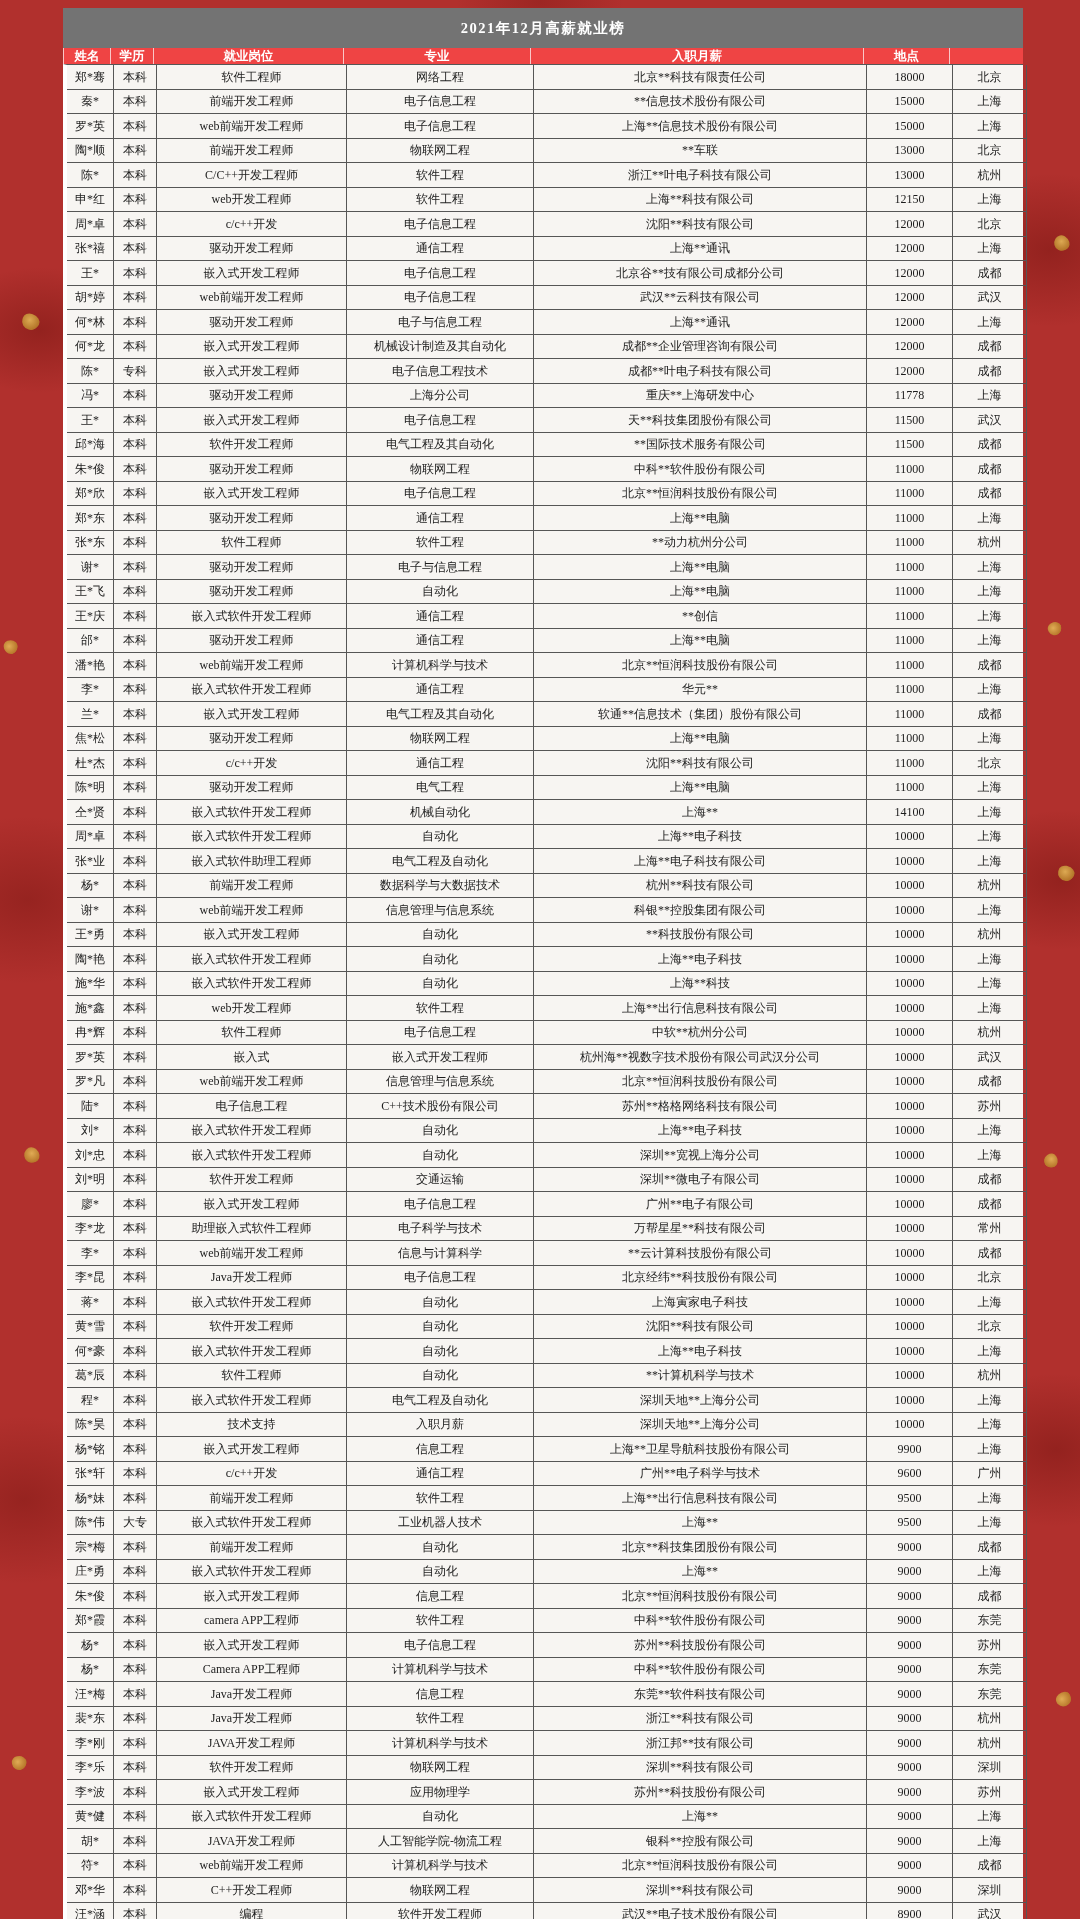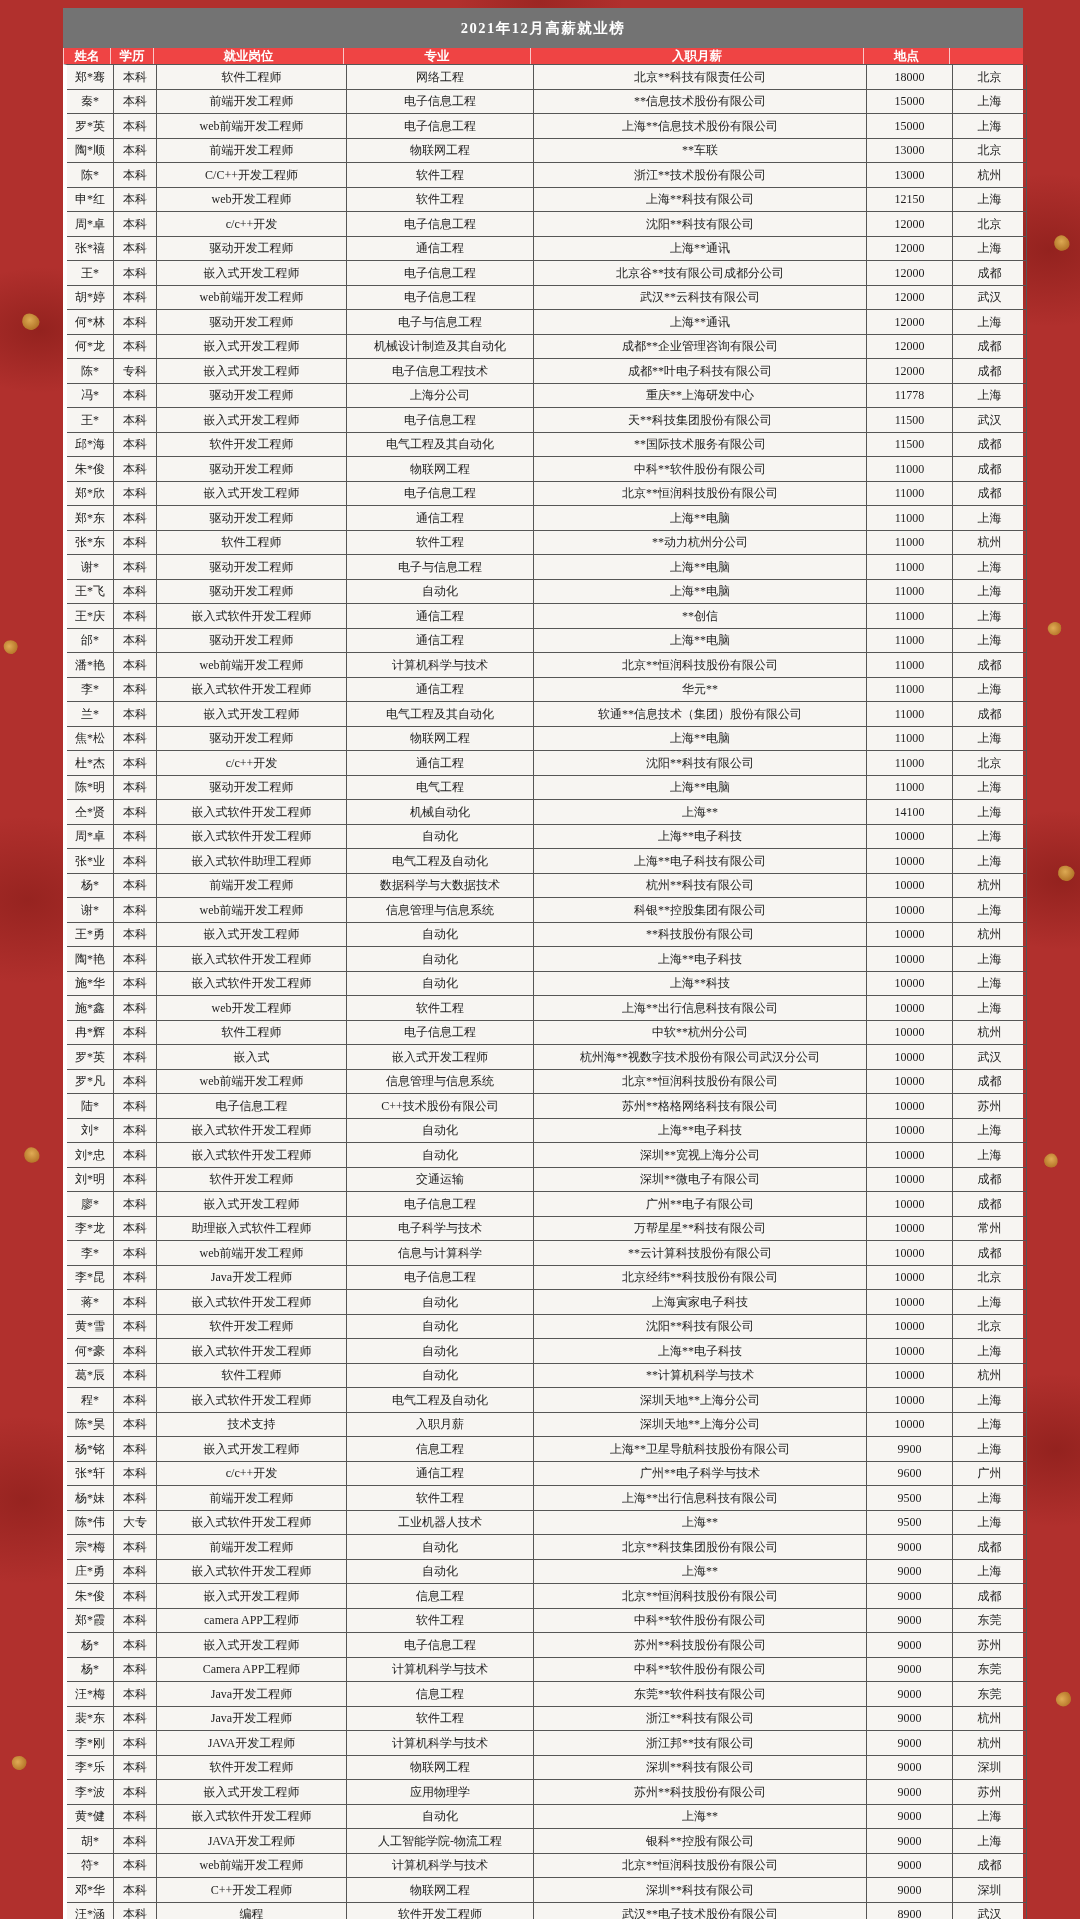--- a/index.html
+++ b/index.html
@@ -102,21 +102,21 @@
         <div class="cell">物联网工程</div>
         <div class="cell">**车联</div>
         <div class="cell">13000</div>
         <div class="cell">北京</div>
       </div>
       <div class="grid-row trow">
         <div class="cell">陈*</div>
         <div class="cell">本科</div>
         <div class="cell">C/C++开发工程师</div>
         <div class="cell">软件工程</div>
-        <div class="cell">浙江**技术股份有限公司</div>
+        <div class="cell">浙江**叶电子科技有限公司</div>
         <div class="cell">13000</div>
         <div class="cell">杭州</div>
       </div>
       <div class="grid-row trow">
         <div class="cell">申*红</div>
         <div class="cell">本科</div>
         <div class="cell">web开发工程师</div>
         <div class="cell">软件工程</div>
         <div class="cell">上海**科技有限公司</div>
         <div class="cell">12150</div>

